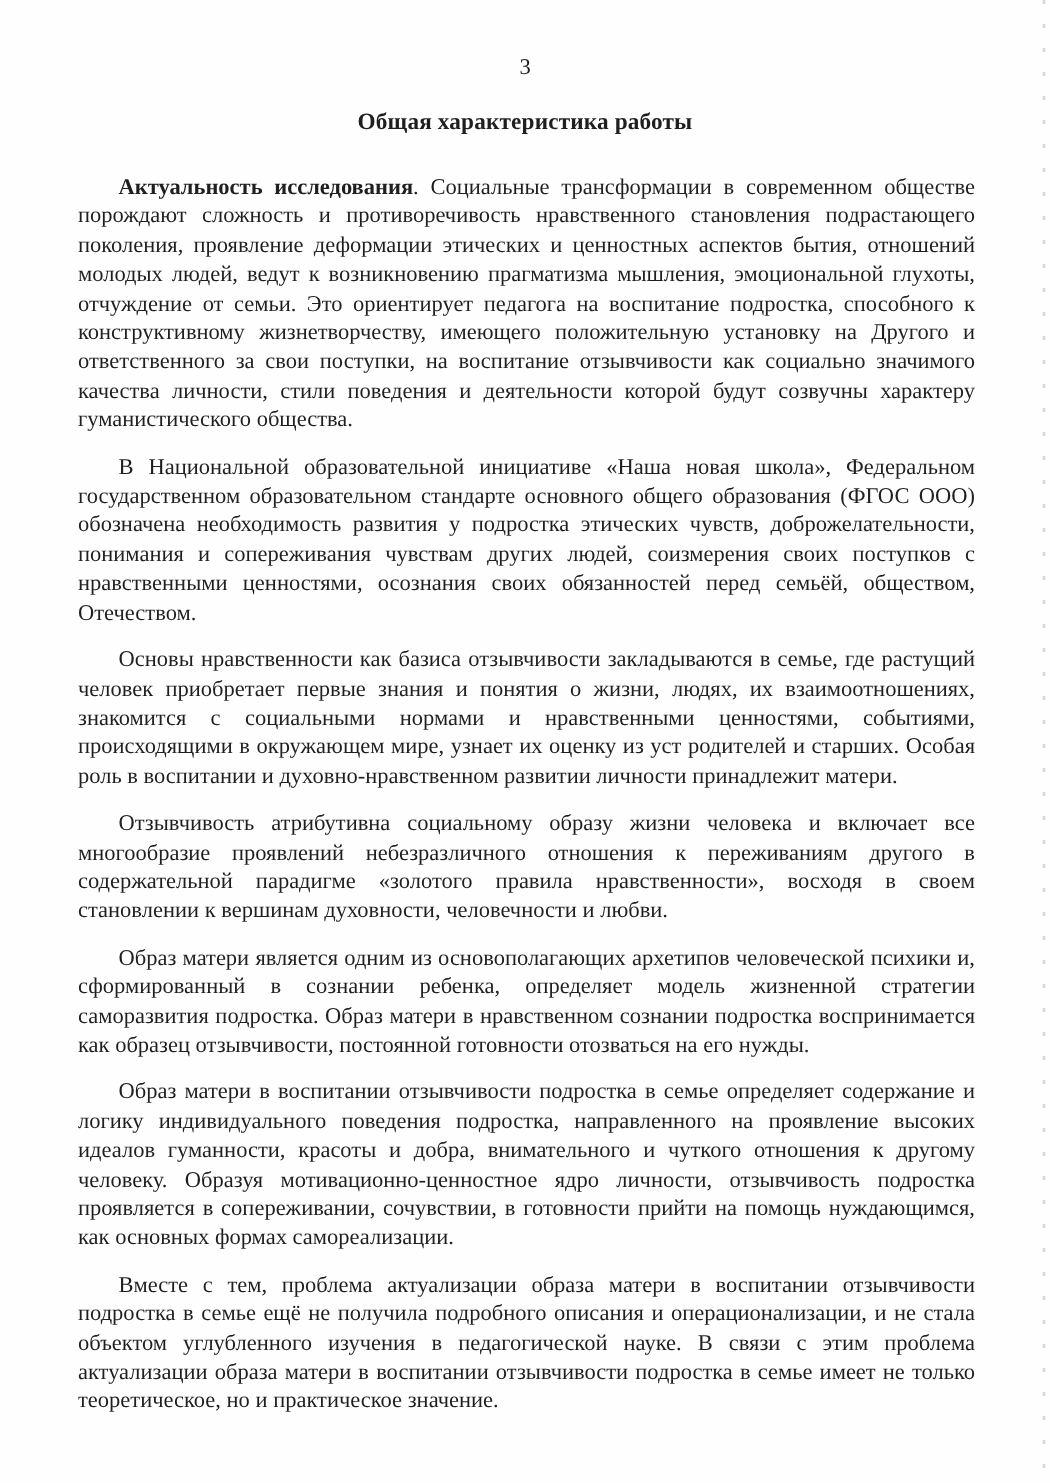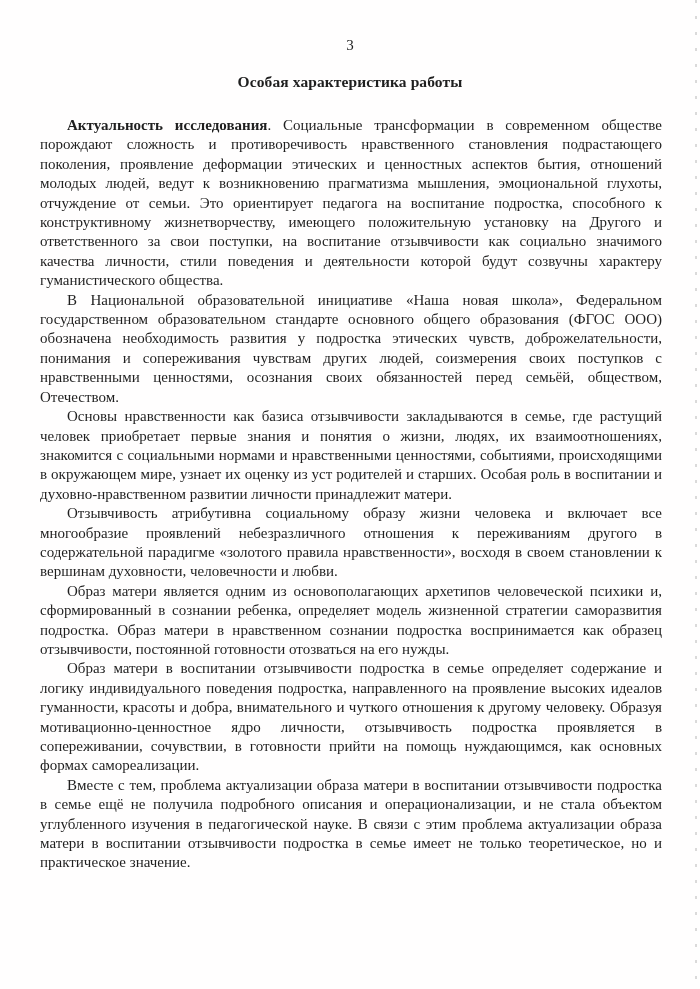--- a/index.html
+++ b/index.html
@@ -31,21 +31,21 @@
     line-height: 19px;
     letter-spacing: 0.1px;
   }
   .content {
     margin: 25px 38px 0 40px;
     text-align: justify;
     font-size: 15px;
     line-height: 19.4px;
   }
   .content p {
-    margin: 0;
+    margin: 12px;
     padding: 0;
     text-indent: 27px;
   }
   .content p b {
     font-weight: 700;
   }
   
   .edge-artifact {
     position: absolute;
     top: 0;
@@ -60,21 +60,21 @@
     pointer-events: none;
   }
 </style>
 </head>
 <body>
 
 <div class="page">
 
   <div class="page-number">3</div>
 
-  <div class="heading">Особая характеристика работы</div>
+  <div class="heading">Общая характеристика работы</div>
 
   <div class="content">
     <p><b>Актуальность исследования</b><span>. Социальные трансформации в современном обществе порождают сложность и противоречивость нравственного становления подрастающего поколения, проявление деформации этических и ценностных аспектов бытия, отношений молодых людей, ведут к возникновению прагматизма мышления, эмоциональной глухоты, отчуждение от семьи. Это ориентирует педагога на воспитание подростка, способного к конструктивному жизнетворчеству, имеющего положительную установку на Другого и ответственного за свои поступки, на воспитание отзывчивости как социально значимого качества личности, стили поведения и деятельности которой будут созвучны характеру гуманистического общества.</span></p>
 
     <p><span>В Национальной образовательной инициативе «Наша новая школа», Федеральном государственном образовательном стандарте основного общего образования (ФГОС ООО) обозначена необходимость развития у подростка этических чувств, доброжелательности, понимания и сопереживания чувствам других людей, соизмерения своих поступков с нравственными ценностями, осознания своих обязанностей перед семьёй, обществом, Отечеством.</span></p>
 
     <p><span>Основы нравственности как базиса отзывчивости закладываются в семье, где растущий человек приобретает первые знания и понятия о жизни, людях, их взаимоотношениях, знакомится с социальными нормами и нравственными ценностями, событиями, происходящими в окружающем мире, узнает их оценку из уст родителей и старших. Особая роль в воспитании и духовно-нравственном развитии личности принадлежит матери.</span></p>
 
     <p><span>Отзывчивость атрибутивна социальному образу жизни человека и включает все многообразие проявлений небезразличного отношения к переживаниям другого в содержательной парадигме «золотого правила нравственности», восходя в своем становлении к вершинам духовности, человечности и любви.</span></p>
 

